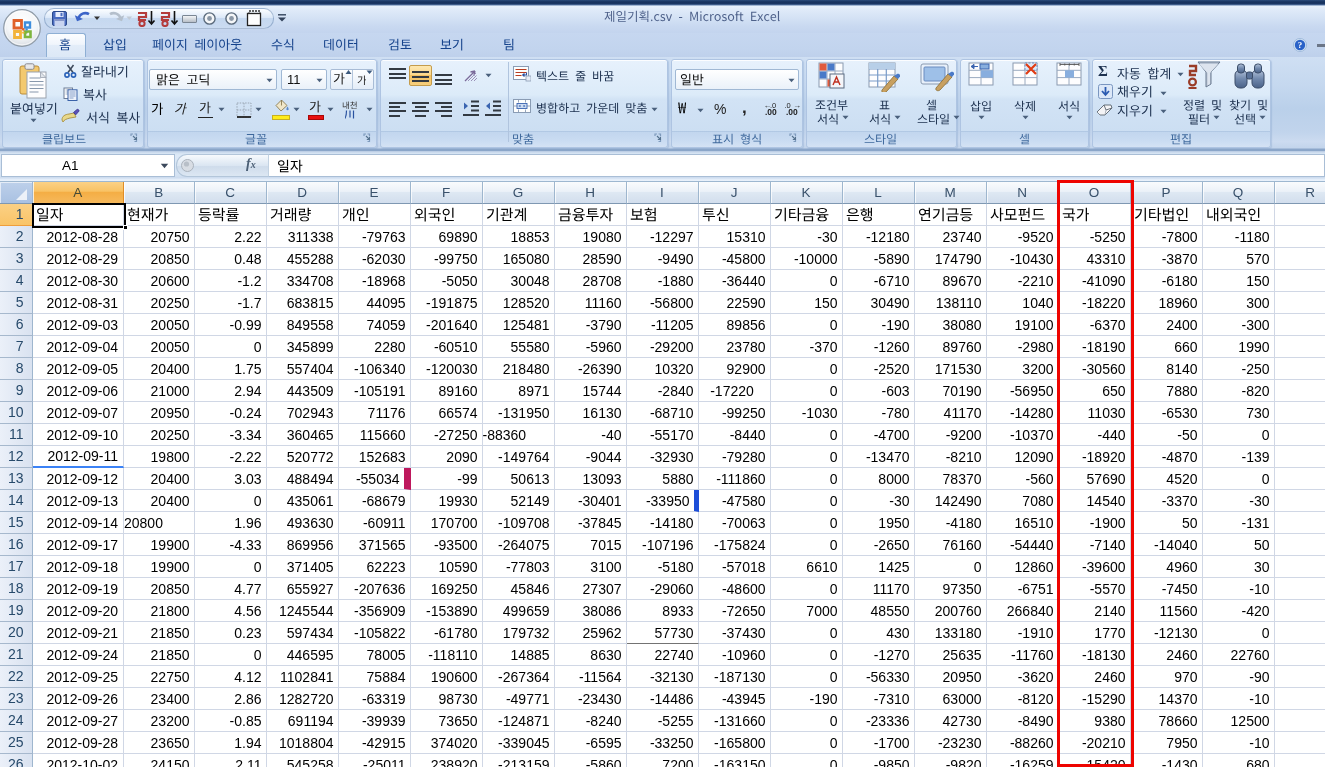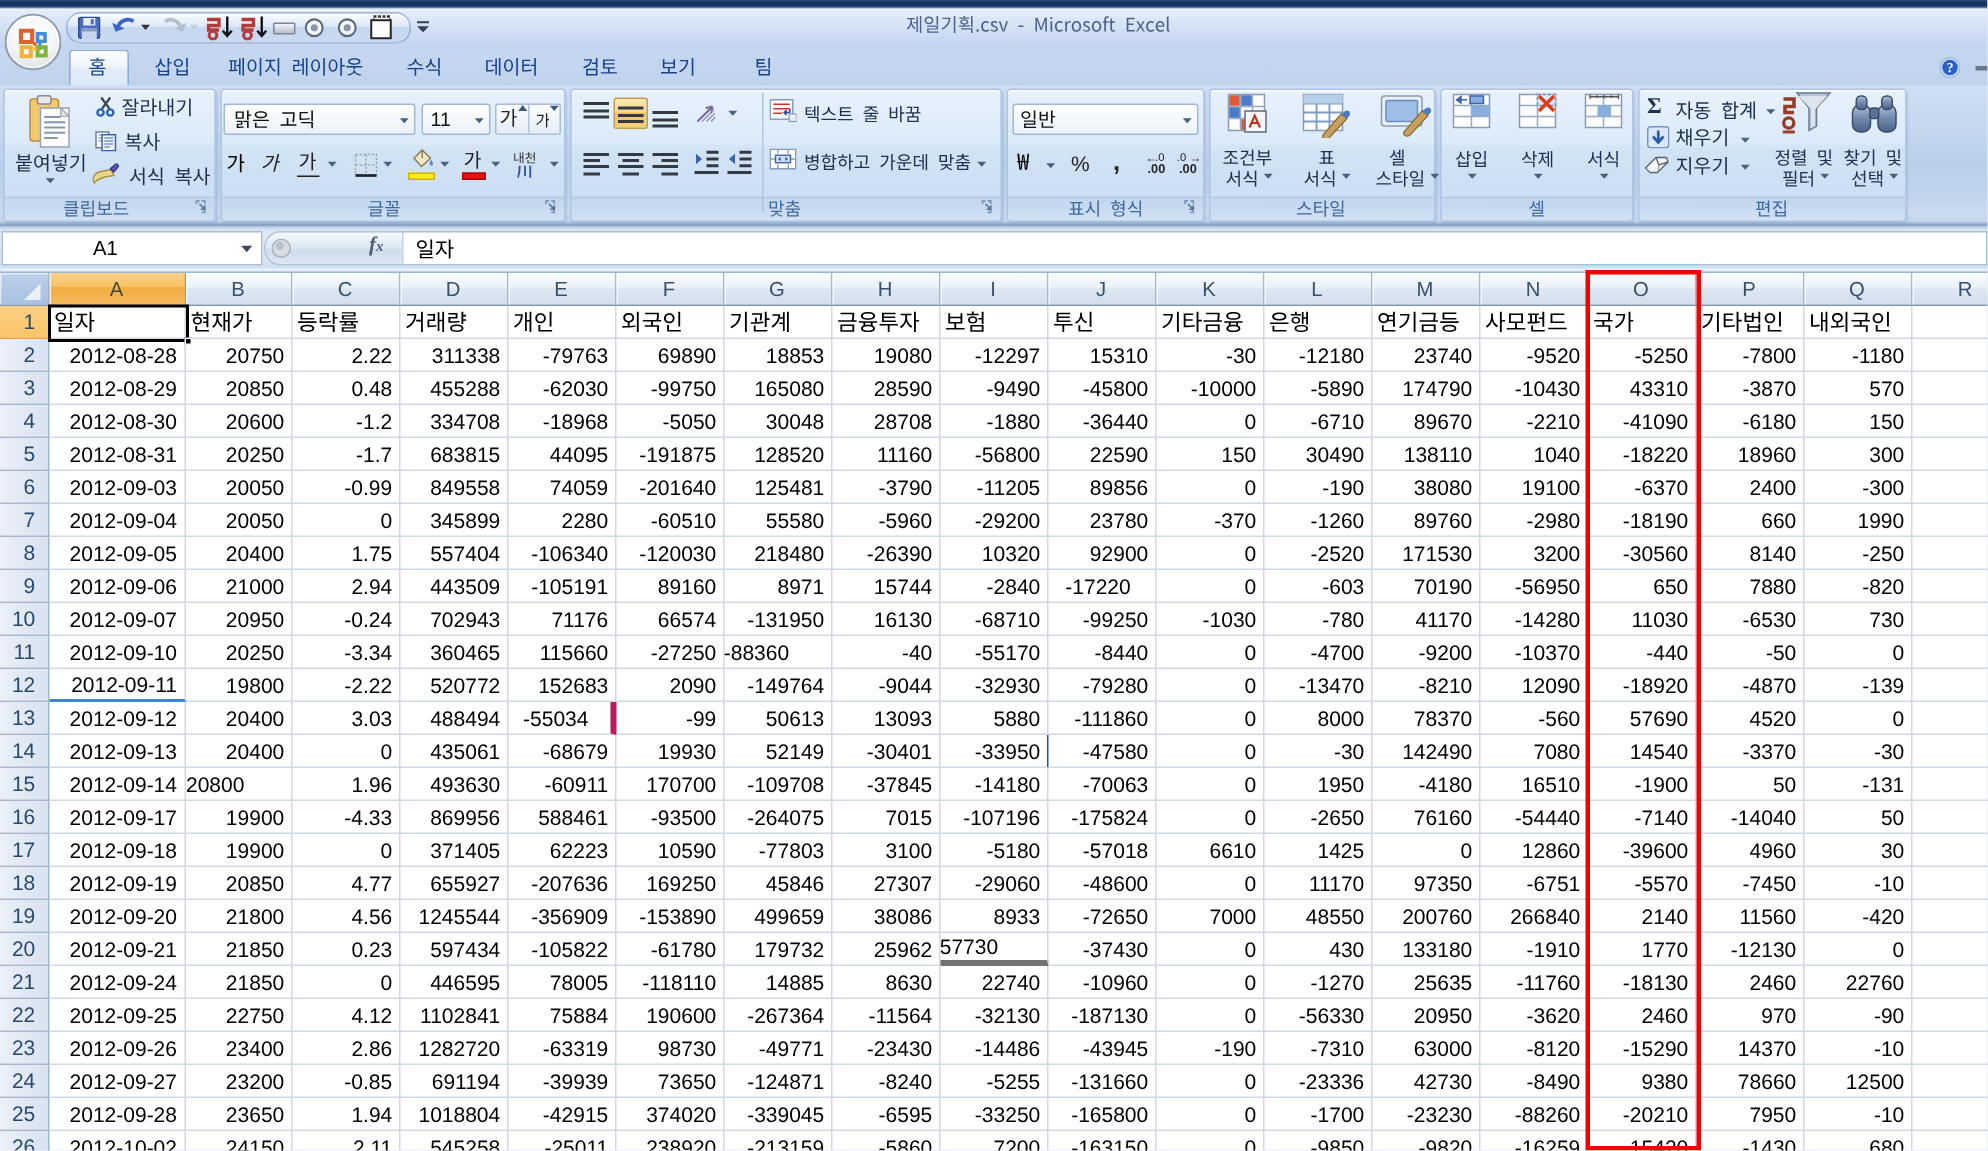--- a/index.html
+++ b/index.html
@@ -1041,21 +1041,21 @@
         <td style="border-right:1px solid #d0d7e5;border-bottom:1px solid #d0d7e5;text-align:right;padding-right:4px">-18920</td>
         <td style="border-right:1px solid #d0d7e5;border-bottom:1px solid #d0d7e5;text-align:right;padding-right:4px">-4870</td>
         <td style="border-right:1px solid #d0d7e5;border-bottom:1px solid #d0d7e5;text-align:right;padding-right:4px">-139</td>
         <td style="border-right:1px solid #d0d7e5;border-bottom:1px solid #d0d7e5"></td>
       </tr>
       <tr style="height:22px">
         <td style="border-right:1px solid #d0d7e5;border-bottom:1px solid #d0d7e5;text-align:right;padding-right:5px">2012-09-12</td>
         <td style="border-right:1px solid #d0d7e5;border-bottom:1px solid #d0d7e5;text-align:right;padding-right:4px">20400</td>
         <td style="border-right:1px solid #d0d7e5;border-bottom:1px solid #d0d7e5;text-align:right;padding-right:4px">3.03</td>
         <td style="border-right:1px solid #d0d7e5;border-bottom:1px solid #d0d7e5;text-align:right;padding-right:4px">488494</td>
-        <td style="border-right:4px solid #be185d;border-bottom:1px solid #d0d7e5;text-align:center;padding-right:4px">-55034</td>
+        <td style="border-right:7px solid #be185d;border-bottom:1px solid #d0d7e5;text-align:right;padding-right:4px">-55034</td>
         <td style="border-right:1px solid #d0d7e5;border-bottom:1px solid #d0d7e5;text-align:right;padding-right:4px">-99</td>
         <td style="border-right:1px solid #d0d7e5;border-bottom:1px solid #d0d7e5;text-align:right;padding-right:4px">50613</td>
         <td style="border-right:1px solid #d0d7e5;border-bottom:1px solid #d0d7e5;text-align:right;padding-right:4px">13093</td>
         <td style="border-right:1px solid #d0d7e5;border-bottom:1px solid #d0d7e5;text-align:right;padding-right:4px">5880</td>
         <td style="border-right:1px solid #d0d7e5;border-bottom:1px solid #d0d7e5;text-align:right;padding-right:4px">-111860</td>
         <td style="border-right:1px solid #d0d7e5;border-bottom:1px solid #d0d7e5;text-align:right;padding-right:4px">0</td>
         <td style="border-right:1px solid #d0d7e5;border-bottom:1px solid #d0d7e5;text-align:right;padding-right:4px">8000</td>
         <td style="border-right:1px solid #d0d7e5;border-bottom:1px solid #d0d7e5;text-align:right;padding-right:4px">78370</td>
         <td style="border-right:1px solid #d0d7e5;border-bottom:1px solid #d0d7e5;text-align:right;padding-right:4px">-560</td>
         <td style="border-right:1px solid #d0d7e5;border-bottom:1px solid #d0d7e5;text-align:right;padding-right:4px">57690</td>
@@ -1065,21 +1065,21 @@
       </tr>
       <tr style="height:22px">
         <td style="border-right:1px solid #d0d7e5;border-bottom:1px solid #d0d7e5;text-align:right;padding-right:5px">2012-09-13</td>
         <td style="border-right:1px solid #d0d7e5;border-bottom:1px solid #d0d7e5;text-align:right;padding-right:4px">20400</td>
         <td style="border-right:1px solid #d0d7e5;border-bottom:1px solid #d0d7e5;text-align:right;padding-right:4px">0</td>
         <td style="border-right:1px solid #d0d7e5;border-bottom:1px solid #d0d7e5;text-align:right;padding-right:4px">435061</td>
         <td style="border-right:1px solid #d0d7e5;border-bottom:1px solid #d0d7e5;text-align:right;padding-right:4px">-68679</td>
         <td style="border-right:1px solid #d0d7e5;border-bottom:1px solid #d0d7e5;text-align:right;padding-right:4px">19930</td>
         <td style="border-right:1px solid #d0d7e5;border-bottom:1px solid #d0d7e5;text-align:right;padding-right:4px">52149</td>
         <td style="border-right:1px solid #d0d7e5;border-bottom:1px solid #d0d7e5;text-align:right;padding-right:4px">-30401</td>
-        <td style="border-right:1px solid #1d4ed8;border-bottom:1px solid #d0d7e5;text-align:right;padding-right:4px">-33950</td>
+        <td style="border-right:5px solid #1d4ed8;border-bottom:1px solid #d0d7e5;text-align:right;padding-right:4px">-33950</td>
         <td style="border-right:1px solid #d0d7e5;border-bottom:1px solid #d0d7e5;text-align:right;padding-right:4px">-47580</td>
         <td style="border-right:1px solid #d0d7e5;border-bottom:1px solid #d0d7e5;text-align:right;padding-right:4px">0</td>
         <td style="border-right:1px solid #d0d7e5;border-bottom:1px solid #d0d7e5;text-align:right;padding-right:4px">-30</td>
         <td style="border-right:1px solid #d0d7e5;border-bottom:1px solid #d0d7e5;text-align:right;padding-right:4px">142490</td>
         <td style="border-right:1px solid #d0d7e5;border-bottom:1px solid #d0d7e5;text-align:right;padding-right:4px">7080</td>
         <td style="border-right:1px solid #d0d7e5;border-bottom:1px solid #d0d7e5;text-align:right;padding-right:4px">14540</td>
         <td style="border-right:1px solid #d0d7e5;border-bottom:1px solid #d0d7e5;text-align:right;padding-right:4px">-3370</td>
         <td style="border-right:1px solid #d0d7e5;border-bottom:1px solid #d0d7e5;text-align:right;padding-right:4px">-30</td>
         <td style="border-right:1px solid #d0d7e5;border-bottom:1px solid #d0d7e5"></td>
       </tr>
@@ -1101,21 +1101,21 @@
         <td style="border-right:1px solid #d0d7e5;border-bottom:1px solid #d0d7e5;text-align:right;padding-right:4px">-1900</td>
         <td style="border-right:1px solid #d0d7e5;border-bottom:1px solid #d0d7e5;text-align:right;padding-right:4px">50</td>
         <td style="border-right:1px solid #d0d7e5;border-bottom:1px solid #d0d7e5;text-align:right;padding-right:4px">-131</td>
         <td style="border-right:1px solid #d0d7e5;border-bottom:1px solid #d0d7e5"></td>
       </tr>
       <tr style="height:22px">
         <td style="border-right:1px solid #d0d7e5;border-bottom:1px solid #d0d7e5;text-align:right;padding-right:5px">2012-09-17</td>
         <td style="border-right:1px solid #d0d7e5;border-bottom:1px solid #d0d7e5;text-align:right;padding-right:4px">19900</td>
         <td style="border-right:1px solid #d0d7e5;border-bottom:1px solid #d0d7e5;text-align:right;padding-right:4px">-4.33</td>
         <td style="border-right:1px solid #d0d7e5;border-bottom:1px solid #d0d7e5;text-align:right;padding-right:4px">869956</td>
-        <td style="border-right:1px solid #d0d7e5;border-bottom:1px solid #d0d7e5;text-align:right;padding-right:4px">588461</td>
+        <td style="border-right:1px solid #d0d7e5;border-bottom:1px solid #d0d7e5;text-align:right;padding-right:4px">371565</td>
         <td style="border-right:1px solid #d0d7e5;border-bottom:1px solid #d0d7e5;text-align:right;padding-right:4px">-93500</td>
         <td style="border-right:1px solid #d0d7e5;border-bottom:1px solid #d0d7e5;text-align:right;padding-right:4px">-264075</td>
         <td style="border-right:1px solid #d0d7e5;border-bottom:1px solid #d0d7e5;text-align:right;padding-right:4px">7015</td>
         <td style="border-right:1px solid #d0d7e5;border-bottom:1px solid #d0d7e5;text-align:right;padding-right:4px">-107196</td>
         <td style="border-right:1px solid #d0d7e5;border-bottom:1px solid #d0d7e5;text-align:right;padding-right:4px">-175824</td>
         <td style="border-right:1px solid #d0d7e5;border-bottom:1px solid #d0d7e5;text-align:right;padding-right:4px">0</td>
         <td style="border-right:1px solid #d0d7e5;border-bottom:1px solid #d0d7e5;text-align:right;padding-right:4px">-2650</td>
         <td style="border-right:1px solid #d0d7e5;border-bottom:1px solid #d0d7e5;text-align:right;padding-right:4px">76160</td>
         <td style="border-right:1px solid #d0d7e5;border-bottom:1px solid #d0d7e5;text-align:right;padding-right:4px">-54440</td>
         <td style="border-right:1px solid #d0d7e5;border-bottom:1px solid #d0d7e5;text-align:right;padding-right:4px">-7140</td>
@@ -1185,21 +1185,21 @@
       </tr>
       <tr style="height:22px">
         <td style="border-right:1px solid #d0d7e5;border-bottom:1px solid #d0d7e5;text-align:right;padding-right:5px">2012-09-21</td>
         <td style="border-right:1px solid #d0d7e5;border-bottom:1px solid #d0d7e5;text-align:right;padding-right:4px">21850</td>
         <td style="border-right:1px solid #d0d7e5;border-bottom:1px solid #d0d7e5;text-align:right;padding-right:4px">0.23</td>
         <td style="border-right:1px solid #d0d7e5;border-bottom:1px solid #d0d7e5;text-align:right;padding-right:4px">597434</td>
         <td style="border-right:1px solid #d0d7e5;border-bottom:1px solid #d0d7e5;text-align:right;padding-right:4px">-105822</td>
         <td style="border-right:1px solid #d0d7e5;border-bottom:1px solid #d0d7e5;text-align:right;padding-right:4px">-61780</td>
         <td style="border-right:1px solid #d0d7e5;border-bottom:1px solid #d0d7e5;text-align:right;padding-right:4px">179732</td>
         <td style="border-right:1px solid #d0d7e5;border-bottom:1px solid #d0d7e5;text-align:right;padding-right:4px">25962</td>
-        <td style="border-right:1px solid #d0d7e5;border-bottom:4px solid #737373;text-align:left;padding-right:4px">57730</td>
+        <td style="border-right:1px solid #d0d7e5;border-bottom:1px solid #737373;text-align:right;padding-right:4px">57730</td>
         <td style="border-right:1px solid #d0d7e5;border-bottom:1px solid #d0d7e5;text-align:right;padding-right:4px">-37430</td>
         <td style="border-right:1px solid #d0d7e5;border-bottom:1px solid #d0d7e5;text-align:right;padding-right:4px">0</td>
         <td style="border-right:1px solid #d0d7e5;border-bottom:1px solid #d0d7e5;text-align:right;padding-right:4px">430</td>
         <td style="border-right:1px solid #d0d7e5;border-bottom:1px solid #d0d7e5;text-align:right;padding-right:4px">133180</td>
         <td style="border-right:1px solid #d0d7e5;border-bottom:1px solid #d0d7e5;text-align:right;padding-right:4px">-1910</td>
         <td style="border-right:1px solid #d0d7e5;border-bottom:1px solid #d0d7e5;text-align:right;padding-right:4px">1770</td>
         <td style="border-right:1px solid #d0d7e5;border-bottom:1px solid #d0d7e5;text-align:right;padding-right:4px">-12130</td>
         <td style="border-right:1px solid #d0d7e5;border-bottom:1px solid #d0d7e5;text-align:right;padding-right:4px">0</td>
         <td style="border-right:1px solid #d0d7e5;border-bottom:1px solid #d0d7e5"></td>
       </tr>

